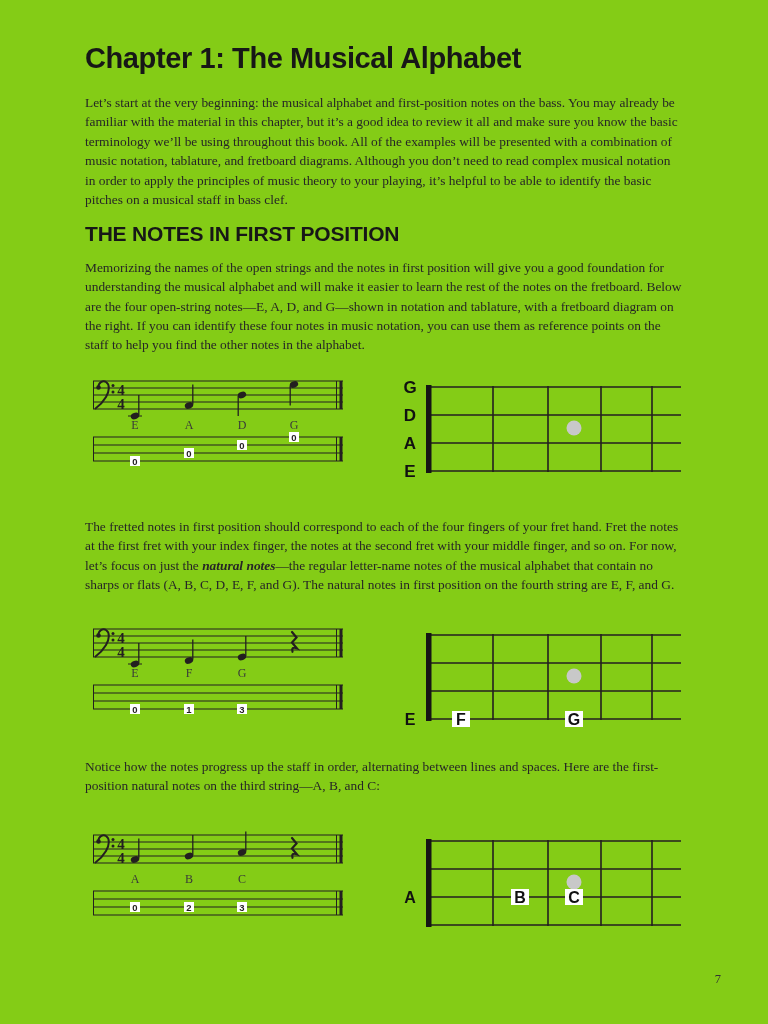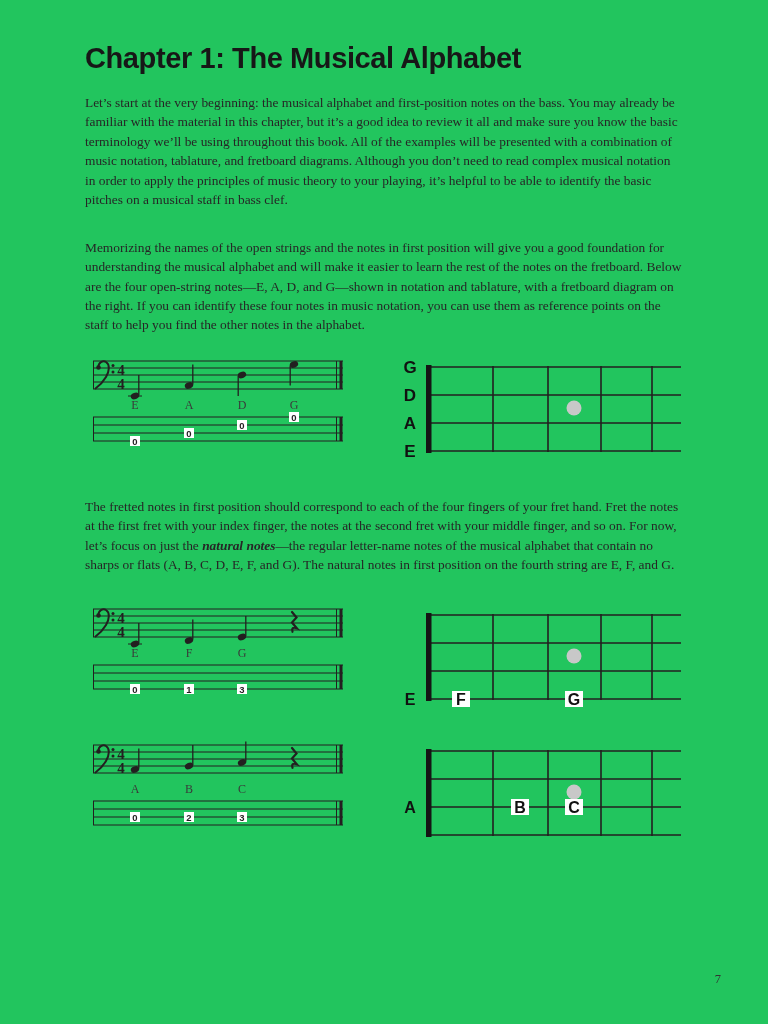--- a/index.html
+++ b/index.html
@@ -1,33 +1,33 @@
 <!DOCTYPE html>
 <html><head>
 <meta charset="utf-8">
 <style>
   * { margin:0; padding:0; box-sizing:border-box; }
   html,body { background:#ffffff; }
   .page {
-    position:relative; width:768px; height:1024px; background:#22c55e;
+    position:relative; width:768px; height:1024px; background:#84cc16;
     padding:42px 85px 0 85px; overflow:hidden;
     font-family:"Liberation Serif", serif; color:#262626;
   }
   h1.chapter-title {
     font-family:"Liberation Sans", sans-serif; font-weight:bold;
     font-size:29px; letter-spacing:-0.4px; color:#171717; margin:0 0 18px 0;
   }
   h2.section-heading {
     font-family:"Liberation Sans", sans-serif; font-weight:bold;
     font-size:21px; letter-spacing:-0.2px; color:#171717; margin:0 0 12px 0;
   }
   p.body-text {
     font-size:13.4px; line-height:1.45; color:#262626; text-align:left;
   }
-  p.intro-para { margin:0 0 28px 0; }
+  p.intro-para { margin:0 0 12px 0; }
   p.section-para { margin:12px 0 18px 0; }
   p.fretted-para { margin:0 0 26px 0; }
   p.third-string-para { margin:0 0 32px 0; }
   .example-row {
     display:flex; justify-content:space-between; align-items:flex-start;
   }
   .row-1 { margin-bottom:34px; }
   .row-2 { margin-bottom:26px; }
   .row-3 { margin-bottom:0; }
   .page-number {
@@ -39,20 +39,21 @@
 </style>
 </head>
 <body>
 
 <div class="page">
 
   <h1 class="chapter-title">Chapter 1: The Musical Alphabet</h1>
 
   <p class="body-text intro-para">Let’s start at the very beginning: the musical alphabet and first-position notes on the bass. You may already be familiar with the material in this chapter, but it’s a good idea to review it all and make sure you know the basic terminology we’ll be using throughout this book. All of the examples will be presented with a combination of music notation, tablature, and fretboard diagrams. Although you don’t need to read complex musical notation in order to apply the principles of music theory to your playing, it’s helpful to be able to identify the basic pitches on a musical staff in bass clef.</p>
 
+  <h2 class="section-heading">THE NOTES IN FIRST POSITION</h2>
 
   <p class="body-text section-para">Memorizing the names of the open strings and the notes in first position will give you a good foundation for understanding the musical alphabet and will make it easier to learn the rest of the notes on the fretboard. Below are the four open-string notes—E, A, D, and G—shown in notation and tablature, with a fretboard diagram on the right. If you can identify these four notes in music notation, you can use them as reference points on the staff to help you find the other notes in the alphabet.</p>
 
   <div class="example-row row-1">
     <svg width="270" height="95" viewBox="0 0 270 95">
       <g stroke="#231f20" stroke-width="1">
         <line x1="8" y1="8" x2="258" y2="8"></line>
           <line x1="8" y1="15" x2="258" y2="15"></line>
         <line x1="8" y1="22" x2="258" y2="22"></line>
           <line x1="8" y1="29" x2="258" y2="29"></line>
@@ -209,20 +210,21 @@
       <g font-family="'Liberation Sans',sans-serif" font-weight="bold" font-size="16" fill="#111" text-anchor="middle">
         <text x="12" y="104">E</text>
         <rect x="54" y="90" width="18" height="16" fill="#fff" stroke="none"></rect>
         <text x="63" y="104">F</text>
         <rect x="167" y="90" width="18" height="16" fill="#fff" stroke="none"></rect>
         <text x="176" y="104">G</text>
       </g>
     </svg>
   </div>
 
+  <p class="body-text third-string-para">Notice how the notes progress up the staff in order, alternating between lines and spaces. Here are the first-position natural notes on the third string—A, B, and C:</p>
 
   <div class="example-row row-3">
     <svg width="270" height="95" viewBox="0 0 270 95">
       <g stroke="#231f20" stroke-width="1">
         <line x1="8" y1="8" x2="258" y2="8"></line>
           <line x1="8" y1="15" x2="258" y2="15"></line>
         <line x1="8" y1="22" x2="258" y2="22"></line>
           <line x1="8" y1="29" x2="258" y2="29"></line>
         <line x1="8" y1="36" x2="258" y2="36"></line>
         <line x1="8.5" y1="8" x2="8.5" y2="36"></line>

